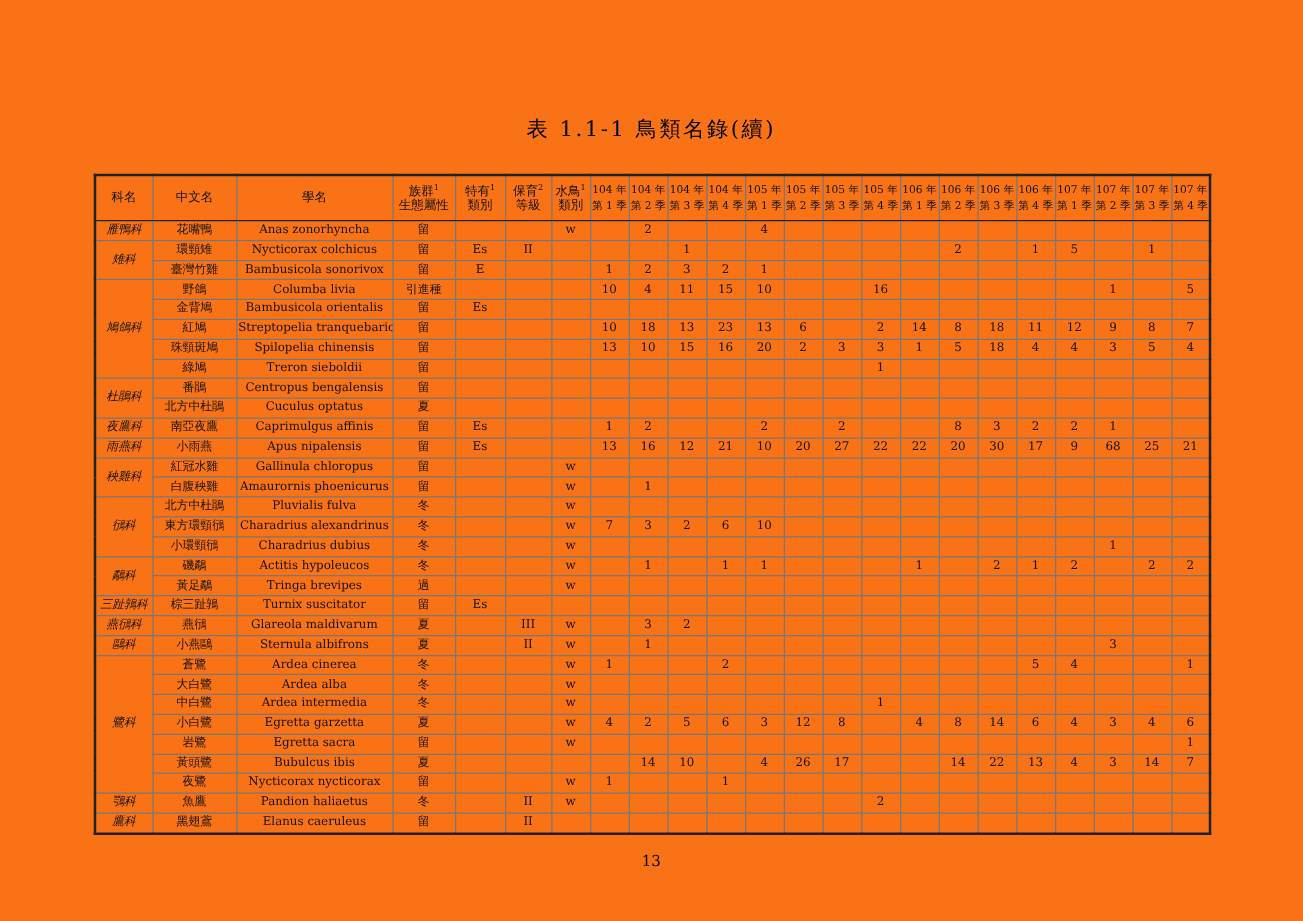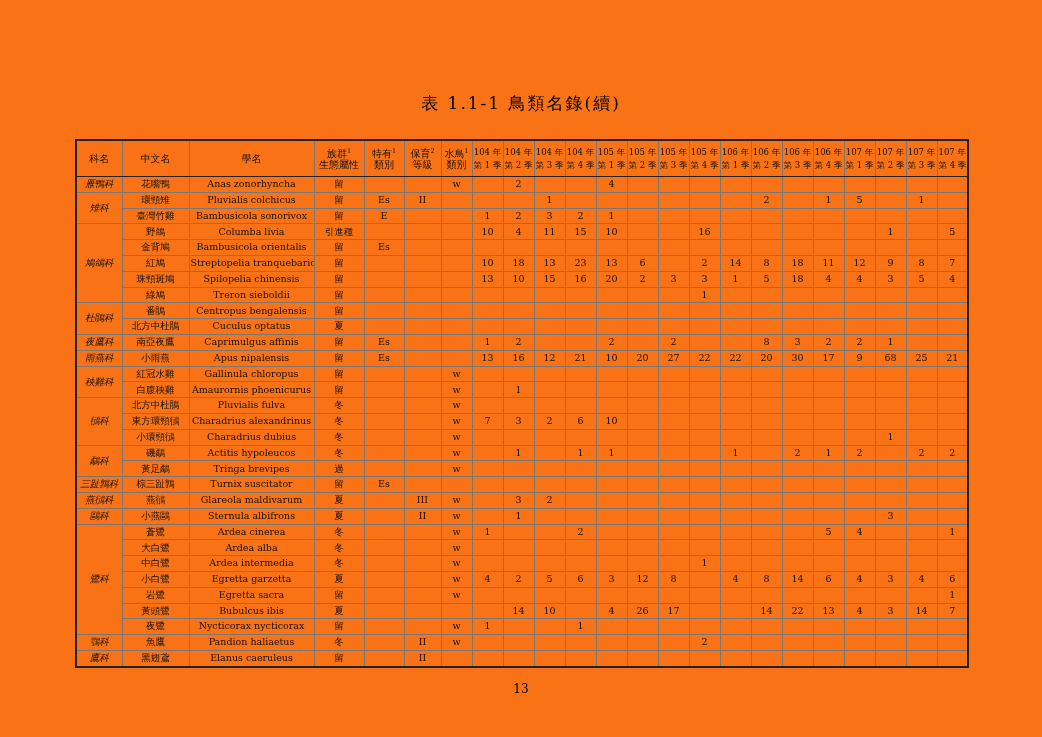--- a/index.html
+++ b/index.html
@@ -191,21 +191,21 @@
           <td></td>
           <td></td>
           <td></td>
           <td></td>
           <td></td>
           <td></td>
         </tr>
         <tr class="group-start">
           <td class="family-cell" rowspan="2">雉科</td>
           <td class="cname-cell">環頸雉</td>
-          <td class="sci-cell">Pluvialis colchicus</td>
+          <td class="sci-cell">Nycticorax colchicus</td>
           <td>留</td>
           <td>Es</td>
           <td class="cons-cell">II</td>
           <td></td>
           <td></td>
           <td></td>
           <td>1</td>
           <td></td>
           <td></td>
           <td></td>

